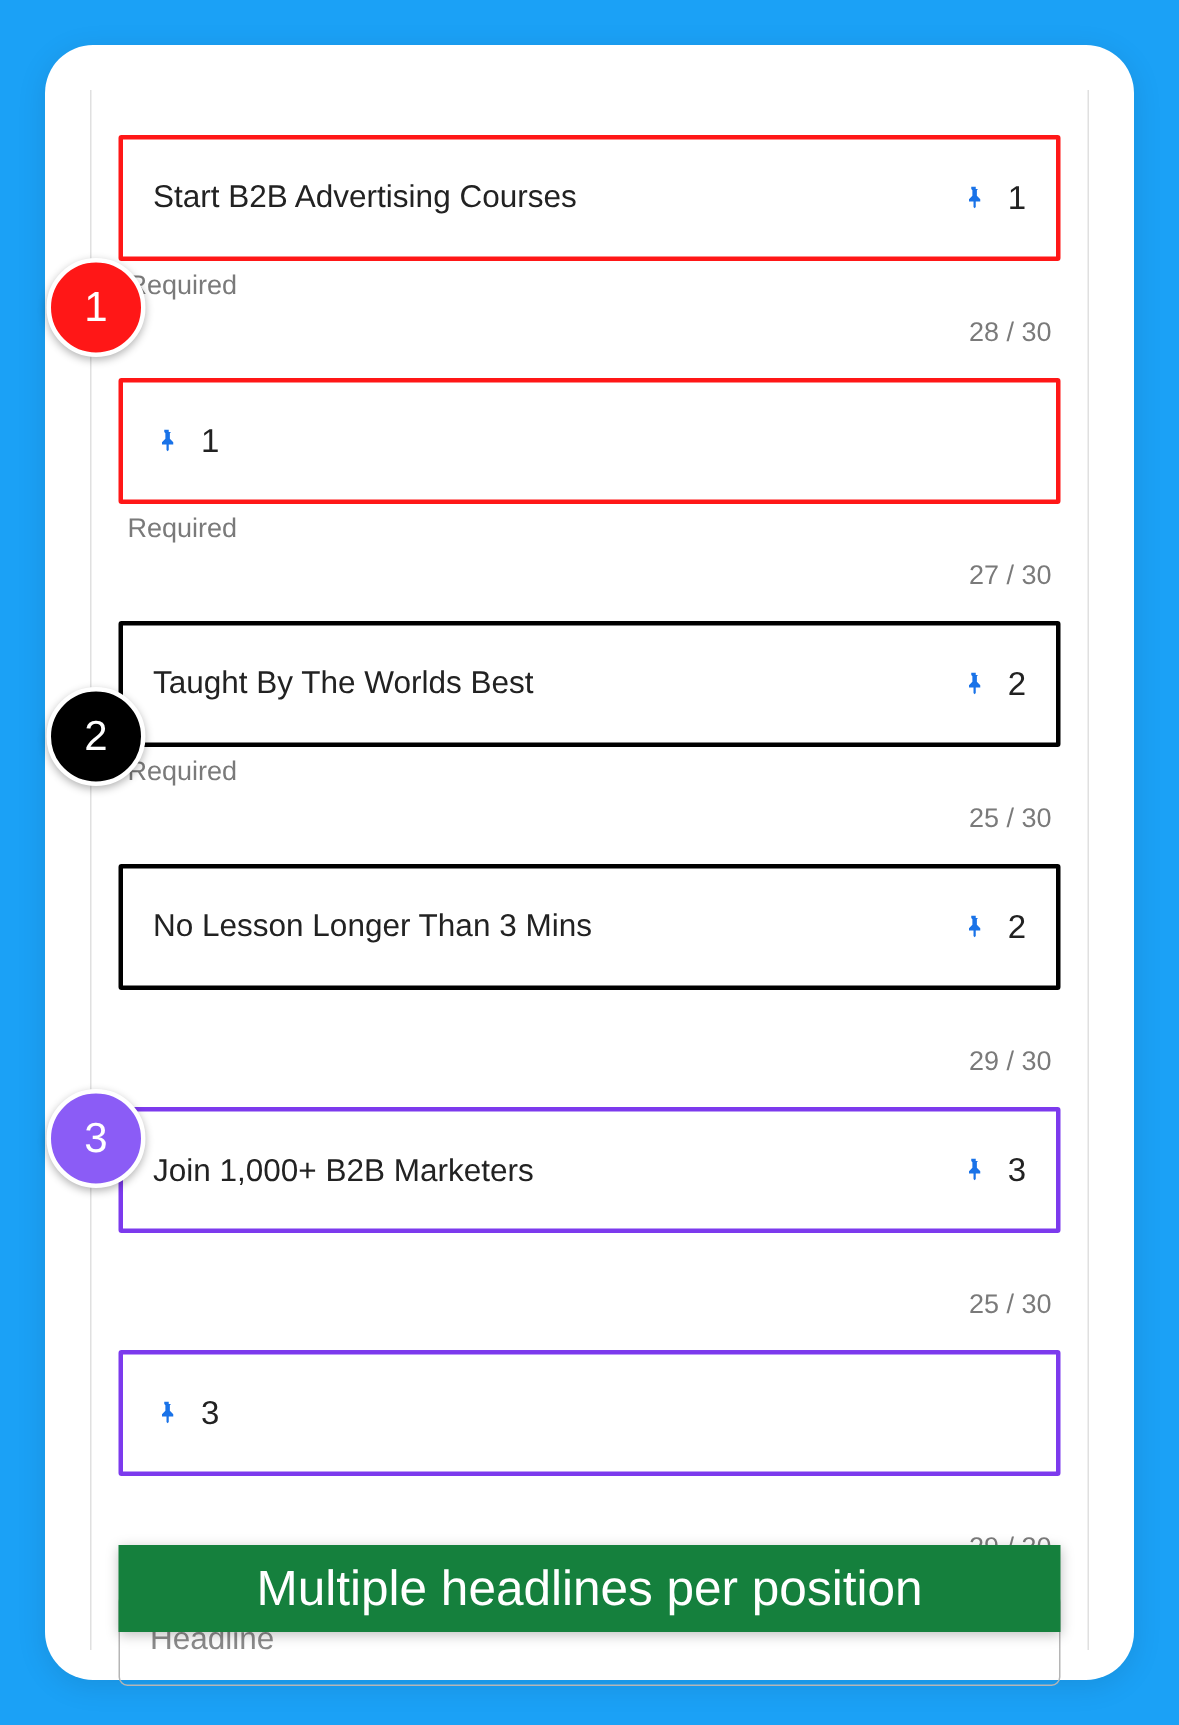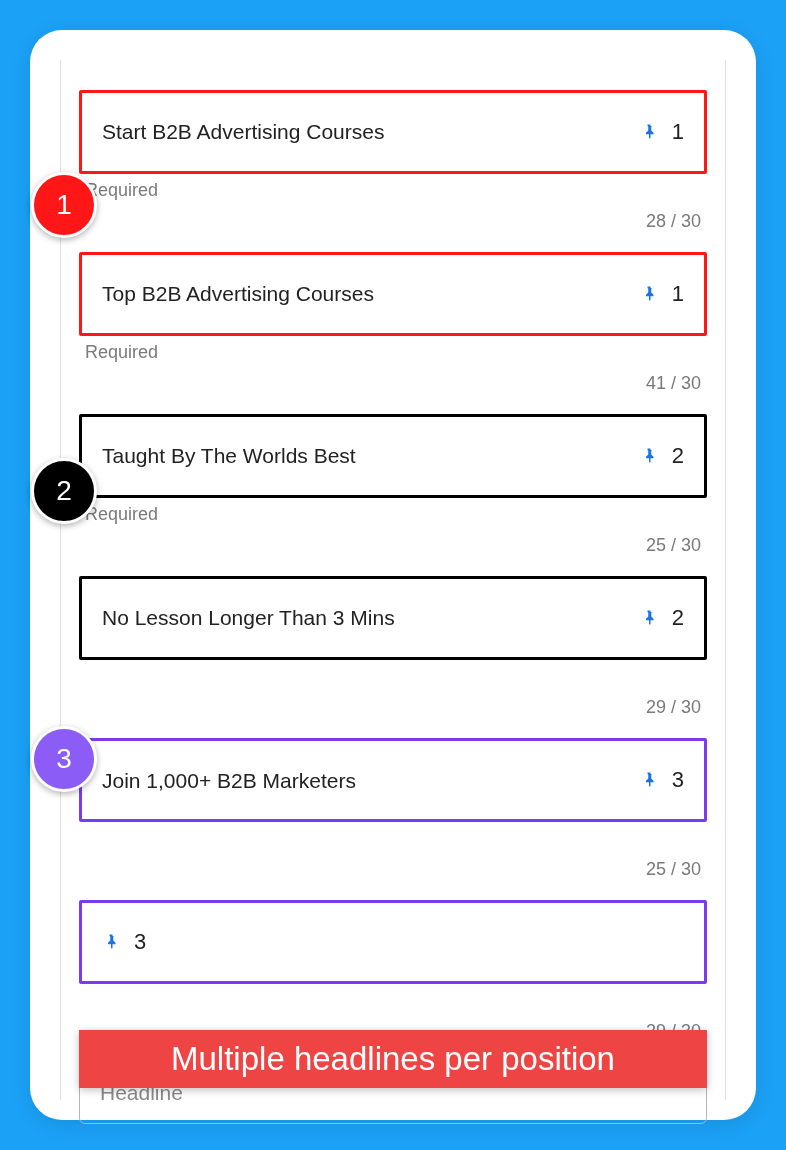--- a/index.html
+++ b/index.html
@@ -89,21 +89,21 @@
   border: 3px solid #fff;
 }
 .badge.b1 { background: #ff1717; top: 112px; }
 .badge.b2 { background: #000; top: 398px; }
 .badge.b3 { background: #8b5cf6; top: 666px; }
 .caption {
   position: absolute;
   bottom: 12px;
   left: 18px;
   right: 18px;
-  background: #ef4444;
+  background: #15803d;
   color: #fff;
   font-size: 33px;
   padding: 10px 14px;
   text-align: center;
   box-shadow: 0 2px 8px rgba(0,0,0,0.25);
 }
 </style>
 </head>
 <body>
 
@@ -125,31 +125,30 @@
         </span>
       </div>
       <div class="meta-row">
         <span class="req">Required</span>
         <span class="count">28 / 30</span>
       </div>
     </div>
 
     <div class="row-wrap">
       <div class="headline-box red">
-        <span class="headline-text">Top B2B Advertising Courses</span>
         <span class="pin-group">
           <svg class="pin-icon" viewBox="0 0 24 24" fill="#1a73e8">
               <path d="M14 4V2h-4v2l1 1v5l-3 3v2h4v5l1 1 1-1v-5h4v-2l-3-3V5l1-1z"></path>
             </svg>
           <span class="pin-num">1</span>
         </span>
       </div>
       <div class="meta-row">
         <span class="req">Required</span>
-        <span class="count">41 / 30</span>
+        <span class="count">27 / 30</span>
       </div>
     </div>
 
     <div class="row-wrap">
       <div class="headline-box black">
         <span class="headline-text">Taught By The Worlds Best</span>
         <span class="pin-group">
           <svg class="pin-icon" viewBox="0 0 24 24" fill="#1a73e8">
               <path d="M14 4V2h-4v2l1 1v5l-3 3v2h4v5l1 1 1-1v-5h4v-2l-3-3V5l1-1z"></path>
             </svg>

